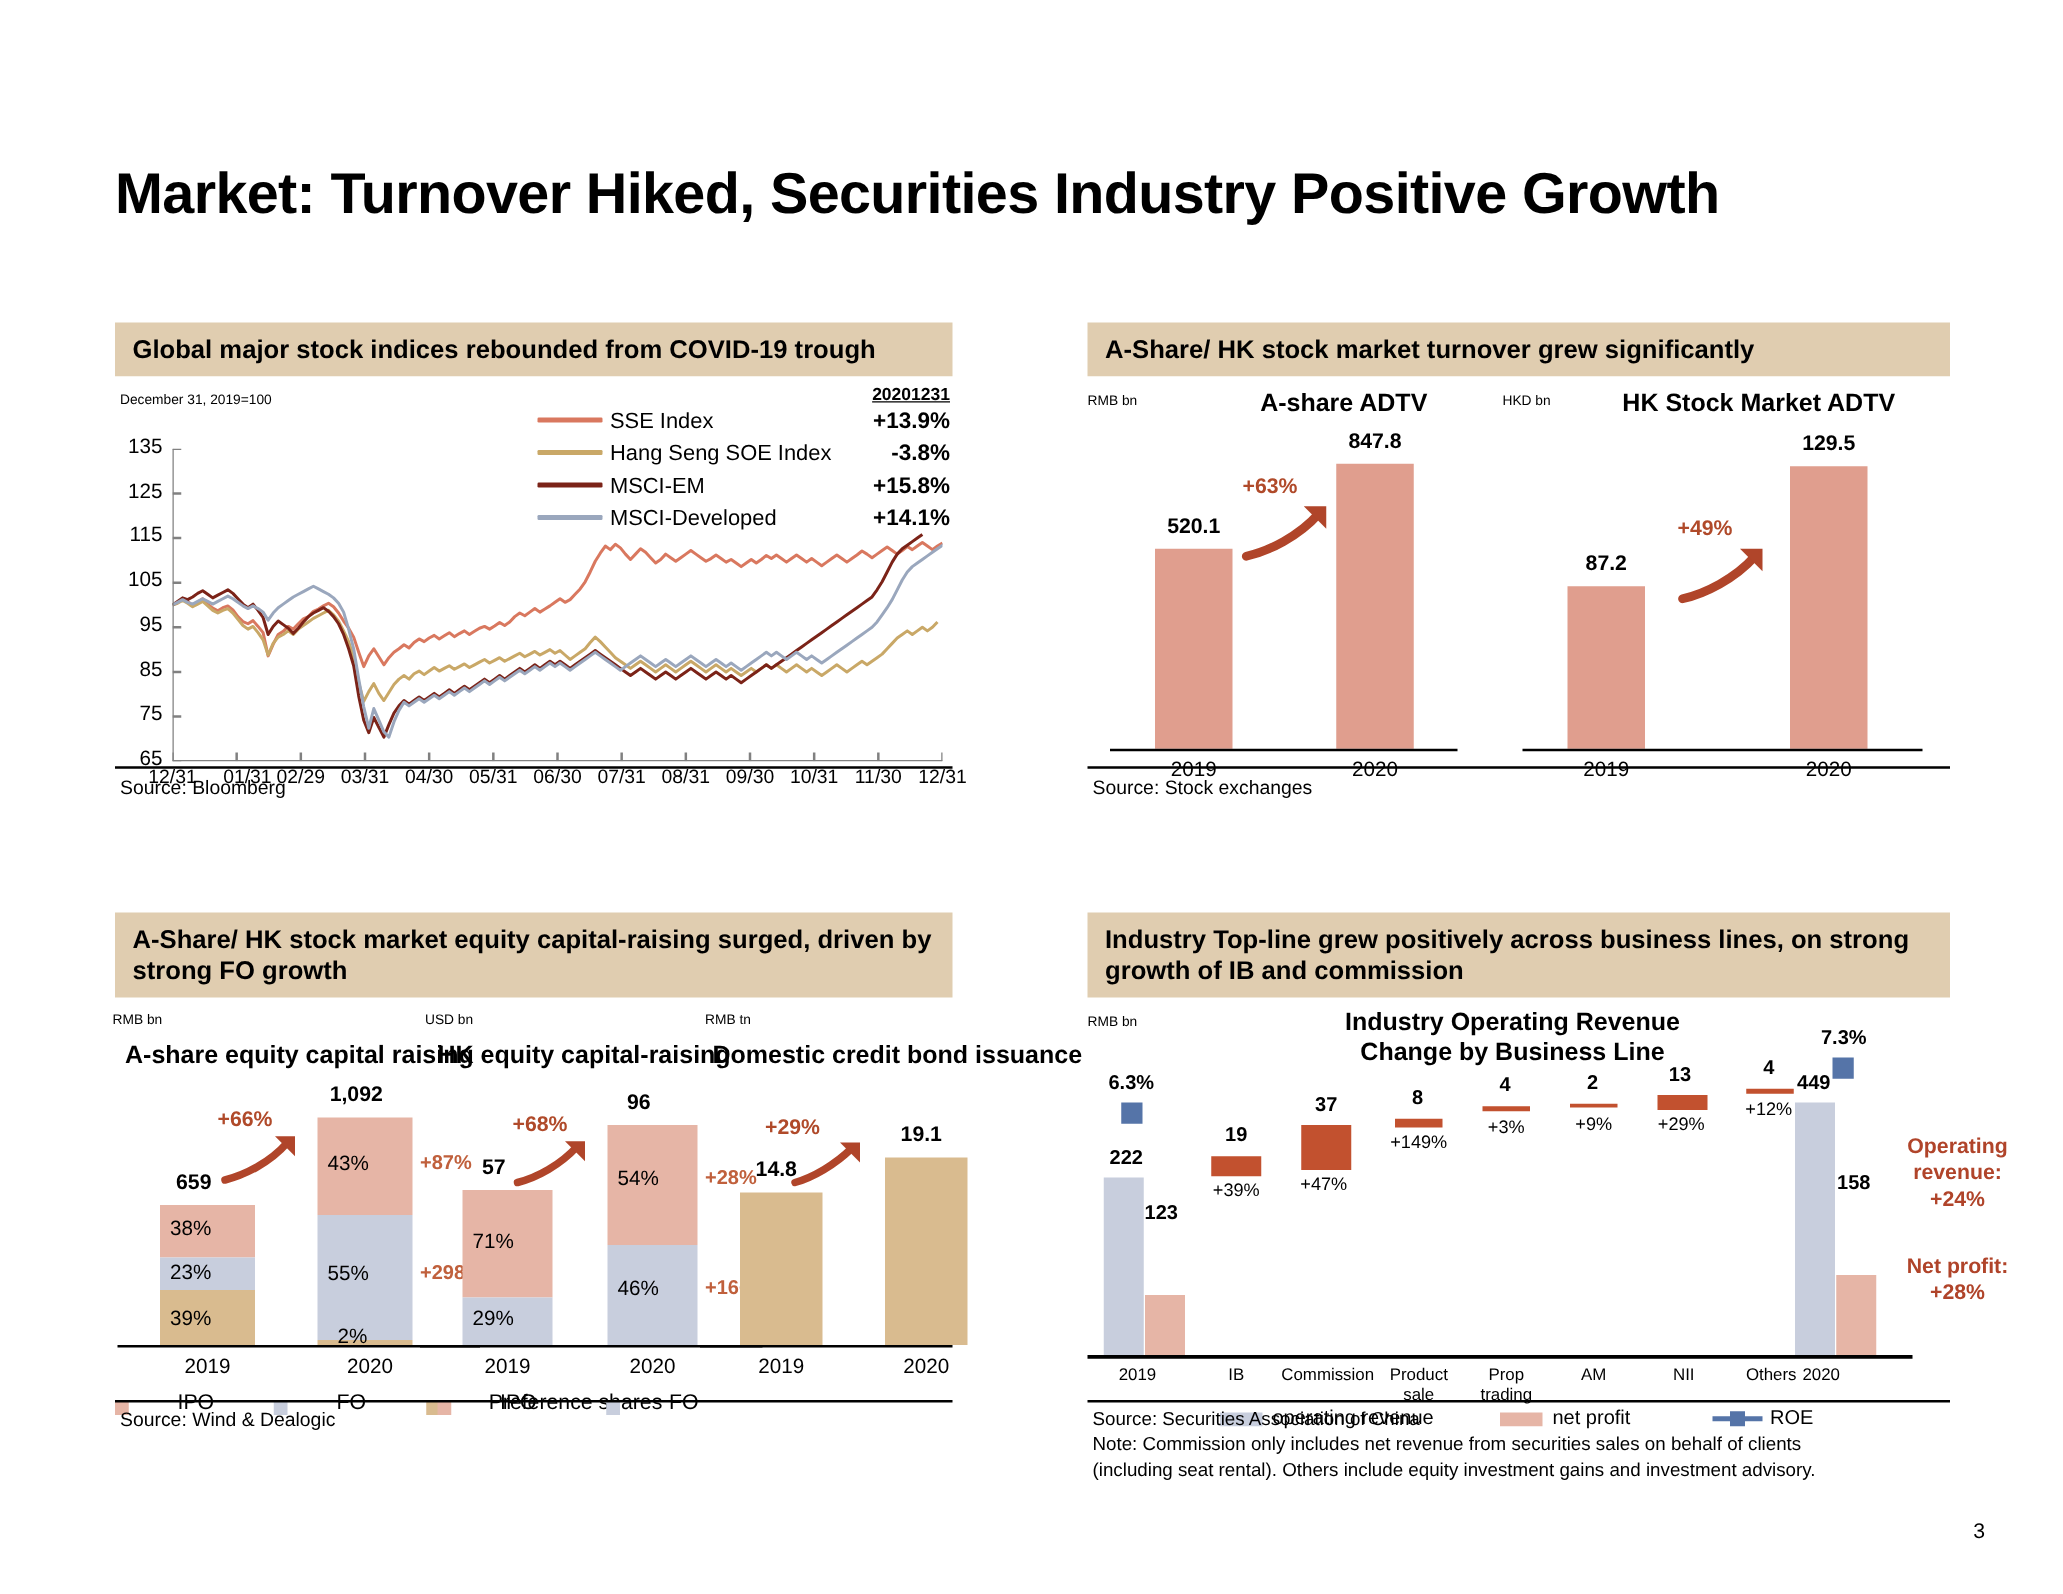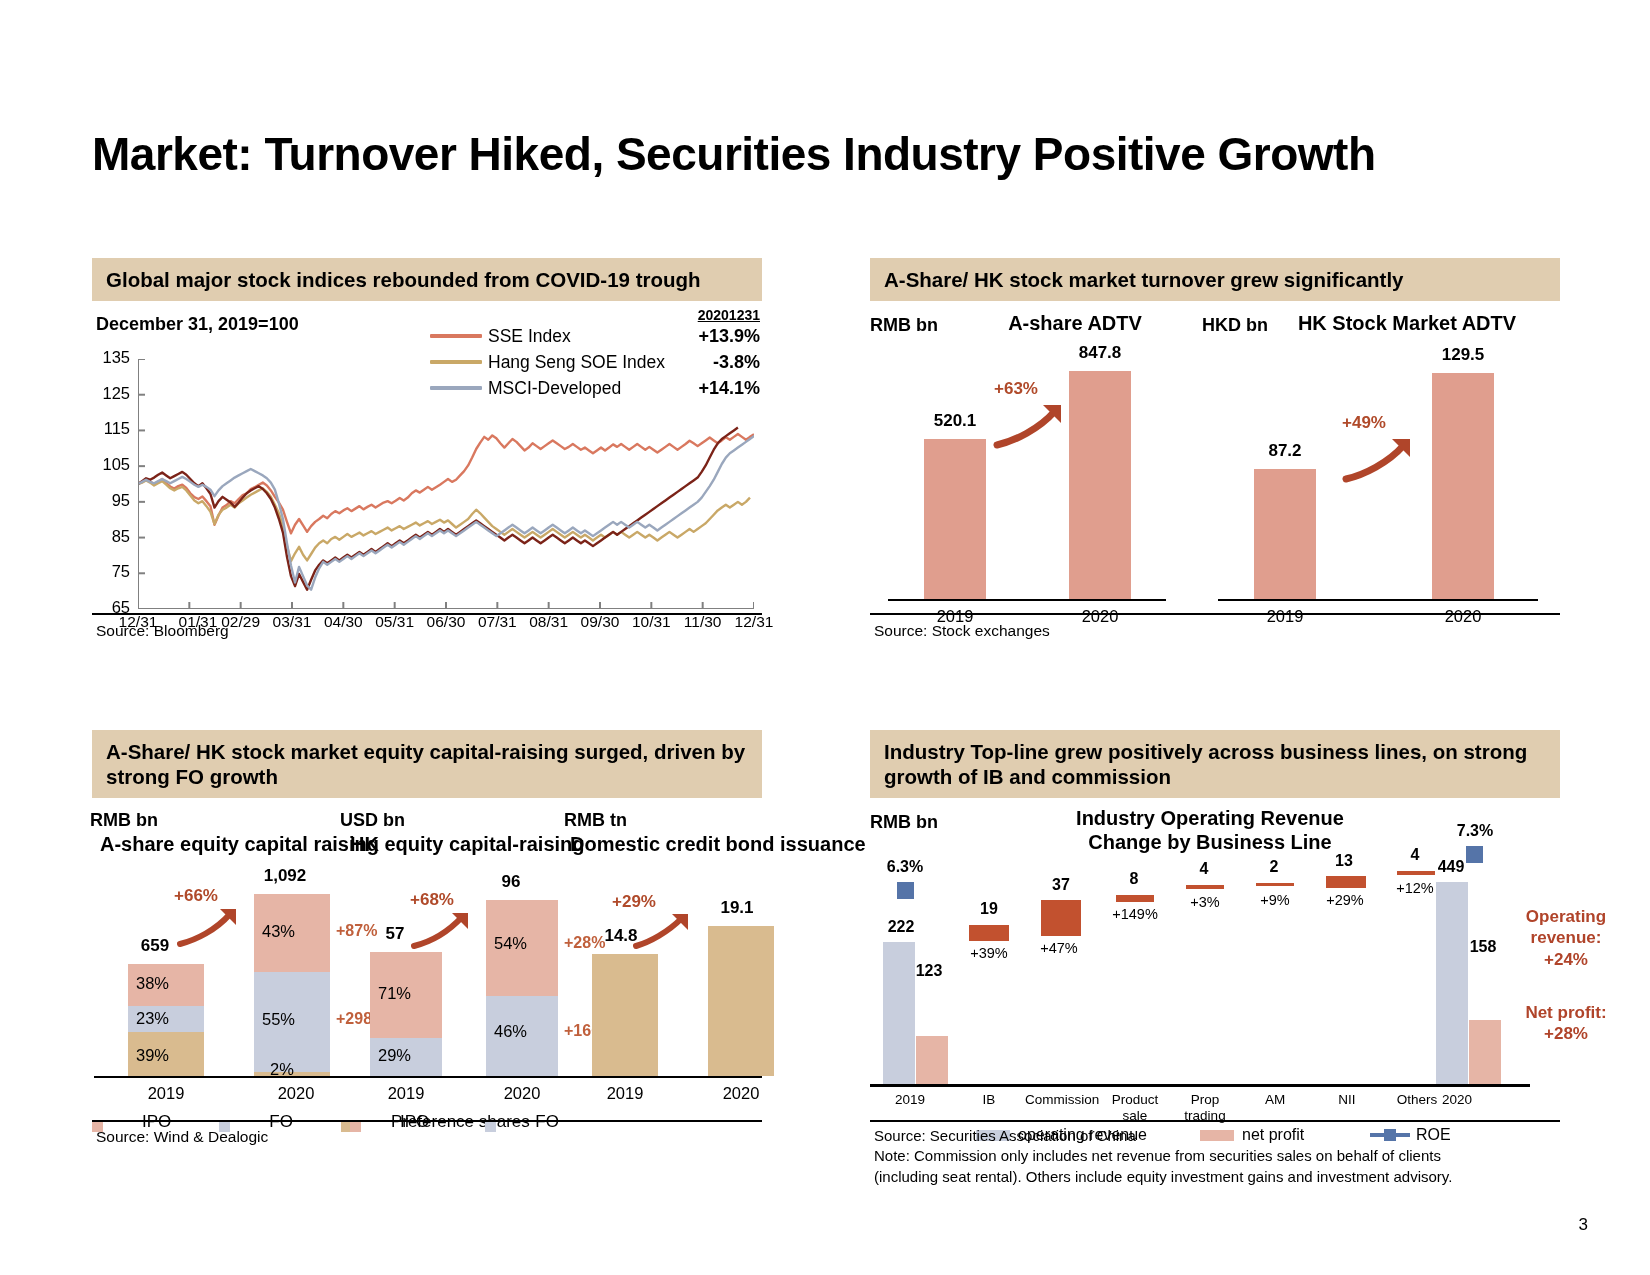--- a/index.html
+++ b/index.html
@@ -21,21 +21,21 @@
   .panel{position:absolute;}
   .panel-header{
     background:#e0cdb0;color:#000;font-weight:bold;font-size:20.5px;
     padding:9px 14px;line-height:1.22;box-sizing:border-box;
   }
   .panel-body{position:relative;}
   .rule{border-top:2px solid #000;}
   .source{font-size:15.5px;color:#000;}
 
   
-  .unit{font-size:18px;font-weight:bold;}
+  .unit{font-size:11px;}
   .ctitle{font-weight:bold;font-size:20px;text-align:center;line-height:1.2;}
 
   
   .abs{position:absolute;white-space:nowrap;}
   .lc-ytick{position:absolute;font-size:16.5px;text-align:right;width:34px;}
   .lc-xtick{position:absolute;font-size:15.5px;text-align:center;width:56px;}
 
   
   .lc-legend{position:absolute;}
   .lc-leg-row{display:flex;align-items:center;height:26px;}
@@ -97,20 +97,25 @@
         </div>
         <div class="lc-leg-row">
           <span class="lc-leg-line" style="background:#d9785f;"></span>
           <span class="lc-leg-name" style="flex:1;">SSE Index</span>
           <span class="lc-val" style="width:82px;">+13.9%</span>
         </div>
         <div class="lc-leg-row">
           <span class="lc-leg-line" style="background:#c9a867;"></span>
           <span class="lc-leg-name" style="flex:1;">Hang Seng SOE Index</span>
           <span class="lc-val" style="width:82px;">-3.8%</span>
+        </div>
+        <div class="lc-leg-row">
+          <span class="lc-leg-line" style="background:#7b2318;"></span>
+          <span class="lc-leg-name" style="flex:1;">MSCI-EM</span>
+          <span class="lc-val" style="width:82px;">+15.8%</span>
         </div>
         <div class="lc-leg-row">
           <span class="lc-leg-line" style="background:#9aa7bd;"></span>
           <span class="lc-leg-name" style="flex:1;">MSCI-Developed</span>
           <span class="lc-val" style="width:82px;">+14.1%</span>
         </div>
       </div>
 
       <div id="lc-plot" style="position:absolute;left:46px;top:58px;width:616px;height:250px;">
         <svg id="lc-svg" width="616" height="250" viewBox="0 0 616 250" preserveAspectRatio="none">

